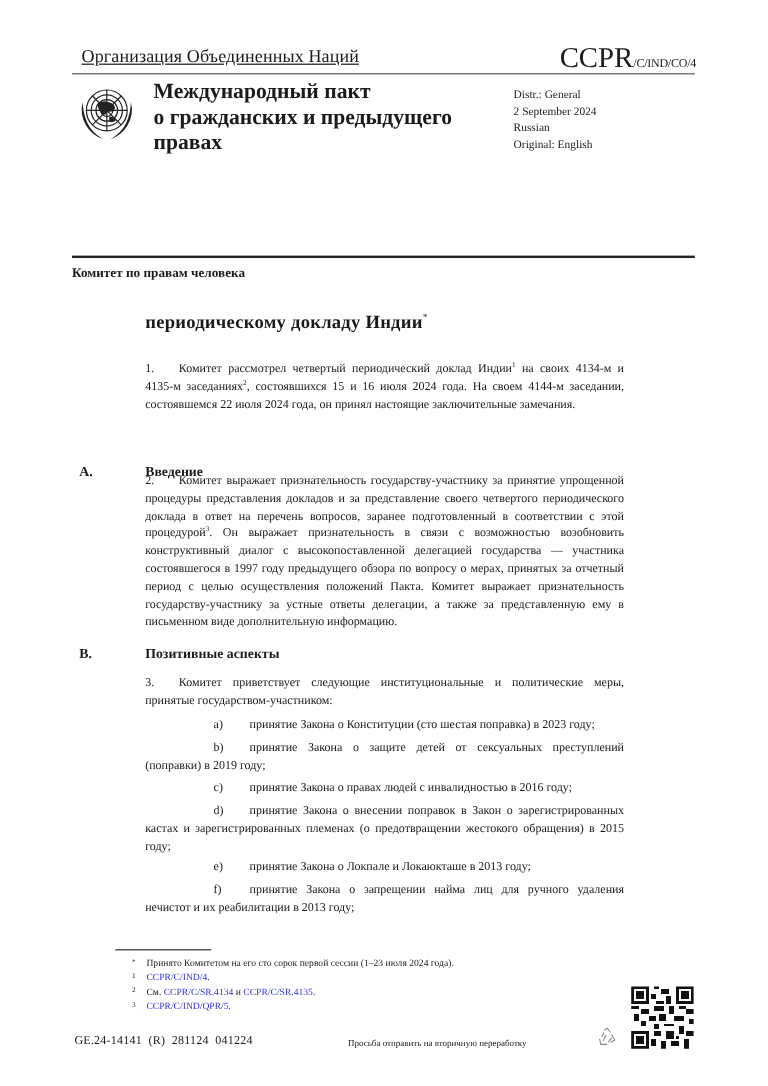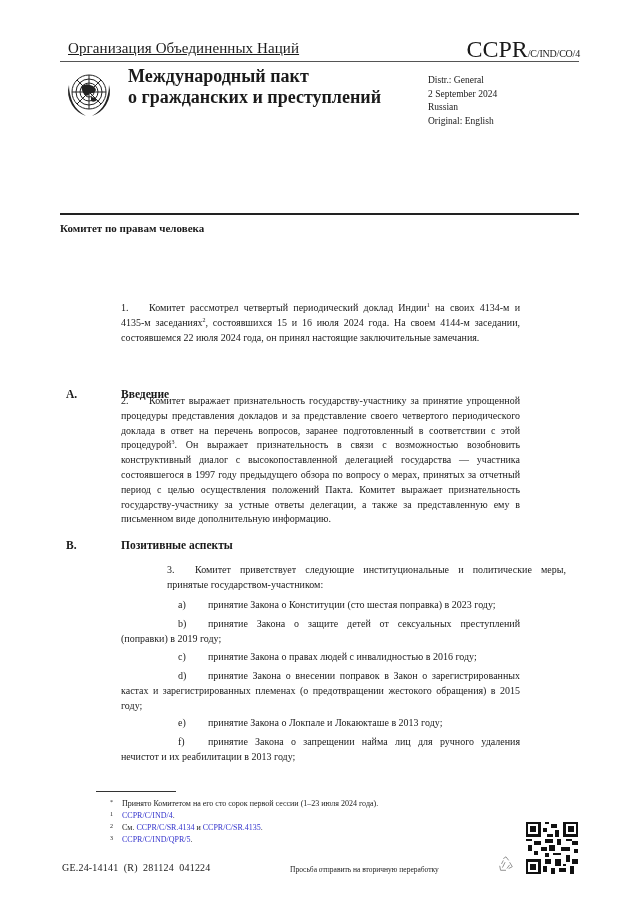--- a/index.html
+++ b/index.html
@@ -63,53 +63,55 @@
   <path d="M20 22 q4 -4 9 -2 q5 1 6 5 q-2 4 -6 3 q-2 4 -5 2 q-3 -3 -4 -8z" fill="#222"></path>
   <path d="M30 32 q4 0 6 3 q-3 3 -6 1z" fill="#222"></path>
   <g fill="#222">
     <path d="M8 20 q-3 10 3 20 q5 8 14 11 q-9 -5 -13 -13 q-4 -9 -4 -18z"></path>
     <path d="M48 20 q3 10 -3 20 q-5 8 -14 11 q9 -5 13 -13 q4 -9 4 -18z"></path>
   </g>
 </svg>
 
 <div class="abs doc-title">
   <div>Международный пакт</div>
-  <div>о гражданских и преступлений</div>
+  <div>о гражданских и предыдущего</div>
+  <div>правах</div>
 </div>
 
 <div class="abs distr">
   <div>Distr.: General</div>
   <div>2 September 2024</div>
   <div>Russian</div>
   <div>Original: English</div>
 </div>
 
 <div class="abs rule-thick"></div>
 <div class="abs committee">Комитет по правам человека</div>
 
 <div class="abs main-title">
+  <div><span>периодическому докладу Индии</span><sup>*</sup></div>
 </div>
 
 <div class="abs para" style="top:301px;">
   <span class="num">1.</span><span>Комитет рассмотрел четвертый периодический доклад Индии</span><sup>1</sup><span> на своих 4134-м и 4135-м заседаниях</span><sup>2</sup><span>, состоявшихся 15 и 16 июля 2024 года. На своем 4144-м заседании, состоявшемся 22 июля 2024 года, он принял настоящие заключительные замечания.</span>
 </div>
 
 <div class="abs h-sec" style="top:388px;">
   <span class="letter">A.</span><span>Введение</span>
 </div>
 
 <div class="abs para" style="top:394px;">
   <span class="num">2.</span><span>Комитет выражает признательность государству-участнику за принятие упрощенной процедуры представления докладов и за представление своего четвертого периодического доклада в ответ на перечень вопросов, заранее подготовленный в соответствии с этой процедурой</span><sup>3</sup><span>. Он выражает признательность в связи с возможностью возобновить конструктивный диалог с высокопоставленной делегацией государства — участника состоявшегося в 1997 году предыдущего обзора по вопросу о мерах, принятых за отчетный период с целью осуществления положений Пакта. Комитет выражает признательность государству-участнику за устные ответы делегации, а также за представленную ему в письменном виде дополнительную информацию.</span>
 </div>
 
 <div class="abs h-sec" style="top:539px;font-family:Liberation Serif, serif;">
   <span class="letter">B.</span><span>Позитивные аспекты</span>
 </div>
 
-<div class="abs para" style="top:563px;margin-left:46px;">
+<div class="abs para" style="top:563px;">
   <span class="num">3.</span><span>Комитет приветствует следующие институциональные и политические меры, принятые государством-участником:</span>
 </div>
 
 <div class="abs para" style="top:598px;">
   <span class="ind"></span><span class="lbl">a)</span><span>принятие Закона о Конституции (сто шестая поправка) в 2023 году;</span>
 </div>
 <div class="abs para" style="top:617px;">
   <span class="ind"></span><span class="lbl">b)</span><span>принятие Закона о защите детей от сексуальных преступлений (поправки) в 2019 году;</span>
 </div>
 <div class="abs para" style="top:650px;">

